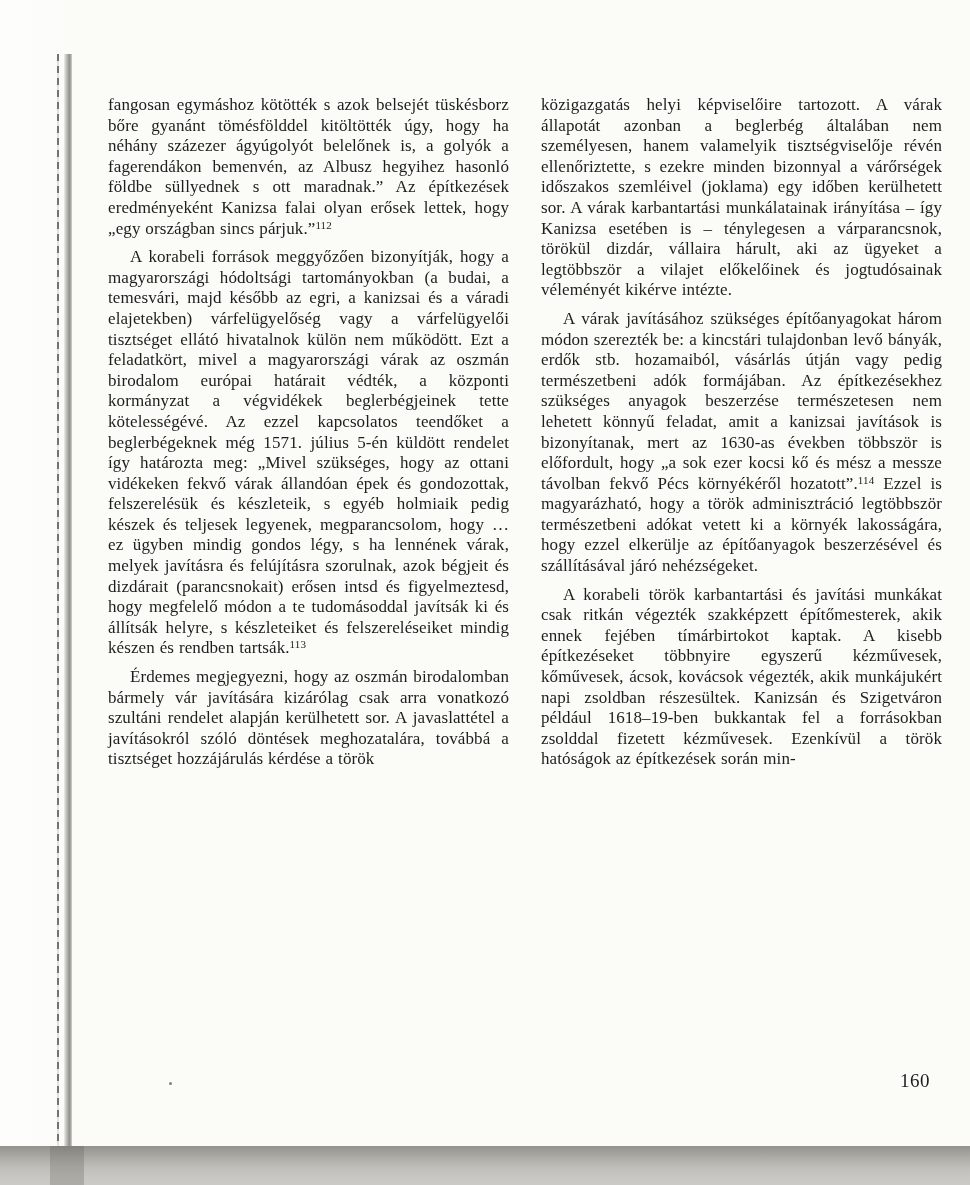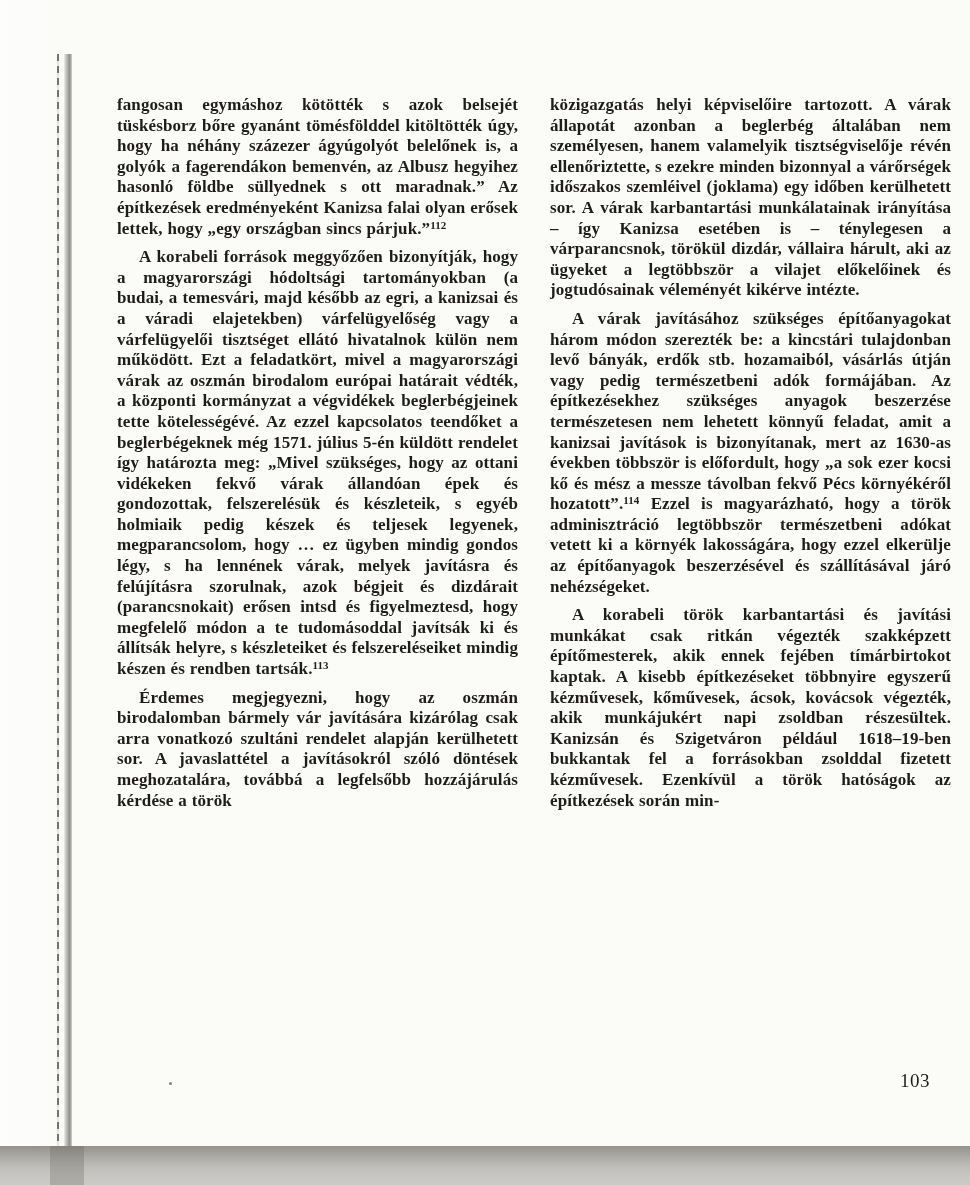--- a/index.html
+++ b/index.html
@@ -58,26 +58,25 @@
     top: 1082px;
     width: 3px;
     height: 3px;
     border-radius: 50%;
     background: #565656;
     opacity: 0.75;
   }
   
   .columns {
     position: absolute;
-    left: 117px;
+    left: 108px;
     top: 95px;
     width: 834px;
     display: flex;
     gap: 32px;
-    font-weight: bold;
   }
   .column {
     width: 405px;
     text-align: justify;
     font-size: 17px;
     line-height: 20.6px;
     color: #1e1d1b;
     letter-spacing: 0.1px;
     word-spacing: 0.5px;
   }
@@ -110,29 +109,29 @@
 
 <div id="page">
 
   <div class="edge-dashed"></div>
   <div class="edge-solid"></div>
 
   <div class="columns">
     <div class="column">
         <p class="para">fangosan egymáshoz kötötték s azok belsejét tüskésborz bőre gyanánt tömésfölddel kitöltötték úgy, hogy ha néhány százezer ágyúgolyót belelőnek is, a golyók a fagerendákon bemenvén, az Albusz hegyihez hasonló földbe süllyednek s ott maradnak.” Az építkezések eredményeként Kanizsa falai olyan erősek lettek, hogy „egy országban sincs párjuk.”<sup>112</sup></p>
         <p class="para indent">A korabeli források meggyőzően bizonyítják, hogy a magyarországi hódoltsági tartományokban (a budai, a temesvári, majd később az egri, a kanizsai és a váradi elajetekben) várfelügyelőség vagy a várfelügyelői tisztséget ellátó hivatalnok külön nem működött. Ezt a feladatkört, mivel a magyarországi várak az oszmán birodalom európai határait védték, a központi kormányzat a végvidékek beglerbégjeinek tette kötelességévé. Az ezzel kapcsolatos teendőket a beglerbégeknek még 1571. július 5-én küldött rendelet így határozta meg: „Mivel szükséges, hogy az ottani vidékeken fekvő várak állandóan épek és gondozottak, felszerelésük és készleteik, s egyéb holmiaik pedig készek és teljesek legyenek, megparancsolom, hogy … ez ügyben mindig gondos légy, s ha lennének várak, melyek javításra és felújításra szorulnak, azok bégjeit és dizdárait (parancsnokait) erősen intsd és figyelmeztesd, hogy megfelelő módon a te tudomásoddal javítsák ki és állítsák helyre, s készleteiket és felszereléseiket mindig készen és rendben tartsák.<sup>113</sup></p>
-        <p class="para indent">Érdemes megjegyezni, hogy az oszmán birodalomban bármely vár javítására kizárólag csak arra vonatkozó szultáni rendelet alapján kerülhetett sor. A javaslattétel a javításokról szóló döntések meghozatalára, továbbá a legfelsőbb hozzájárulás kérdése a török</p>
+        <p class="para indent">Érdemes megjegyezni, hogy az oszmán birodalomban bármely vár javítására kizárólag csak arra vonatkozó szultáni rendelet alapján kerülhetett sor. A javaslattétel a javításokról szóló döntések meghozatalára, továbbá a tisztséget hozzájárulás kérdése a török</p>
       </div>
     <div class="column">
         <p class="para">közigazgatás helyi képviselőire tartozott. A várak állapotát azonban a beglerbég általában nem személyesen, hanem valamelyik tisztségviselője révén ellenőriztette, s ezekre minden bizonnyal a várőrségek időszakos szemléivel (joklama) egy időben kerülhetett sor. A várak karbantartási munkálatainak irányítása – így Kanizsa esetében is – ténylegesen a várparancsnok, törökül dizdár, vállaira hárult, aki az ügyeket a legtöbbször a vilajet előkelőinek és jogtudósainak véleményét kikérve intézte.</p>
         <p class="para indent">A várak javításához szükséges építőanyagokat három módon szerezték be: a kincstári tulajdonban levő bányák, erdők stb. hozamaiból, vásárlás útján vagy pedig természetbeni adók formájában. Az építkezésekhez szükséges anyagok beszerzése természetesen nem lehetett könnyű feladat, amit a kanizsai javítások is bizonyítanak, mert az 1630-as években többször is előfordult, hogy „a sok ezer kocsi kő és mész a messze távolban fekvő Pécs környékéről hozatott”.<sup>114</sup> Ezzel is magyarázható, hogy a török adminisztráció legtöbbször természetbeni adókat vetett ki a környék lakosságára, hogy ezzel elkerülje az építőanyagok beszerzésével és szállításával járó nehézségeket.</p>
         <p class="para indent">A korabeli török karbantartási és javítási munkákat csak ritkán végezték szakképzett építőmesterek, akik ennek fejében tímárbirtokot kaptak. A kisebb építkezéseket többnyire egyszerű kézművesek, kőművesek, ácsok, kovácsok végezték, akik munkájukért napi zsoldban részesültek. Kanizsán és Szigetváron például 1618–19-ben bukkantak fel a forrásokban zsolddal fizetett kézművesek. Ezenkívül a török hatóságok az építkezések során min-</p>
       </div>
   </div>
 
   <div class="speck"></div>
 
-  <div class="page-number">103</div>
+  <div class="page-number">160</div>
 
   <div class="bottom-band"></div>
   <div class="bottom-band-corner"></div>
 
 </div>
 
 </body></html>

